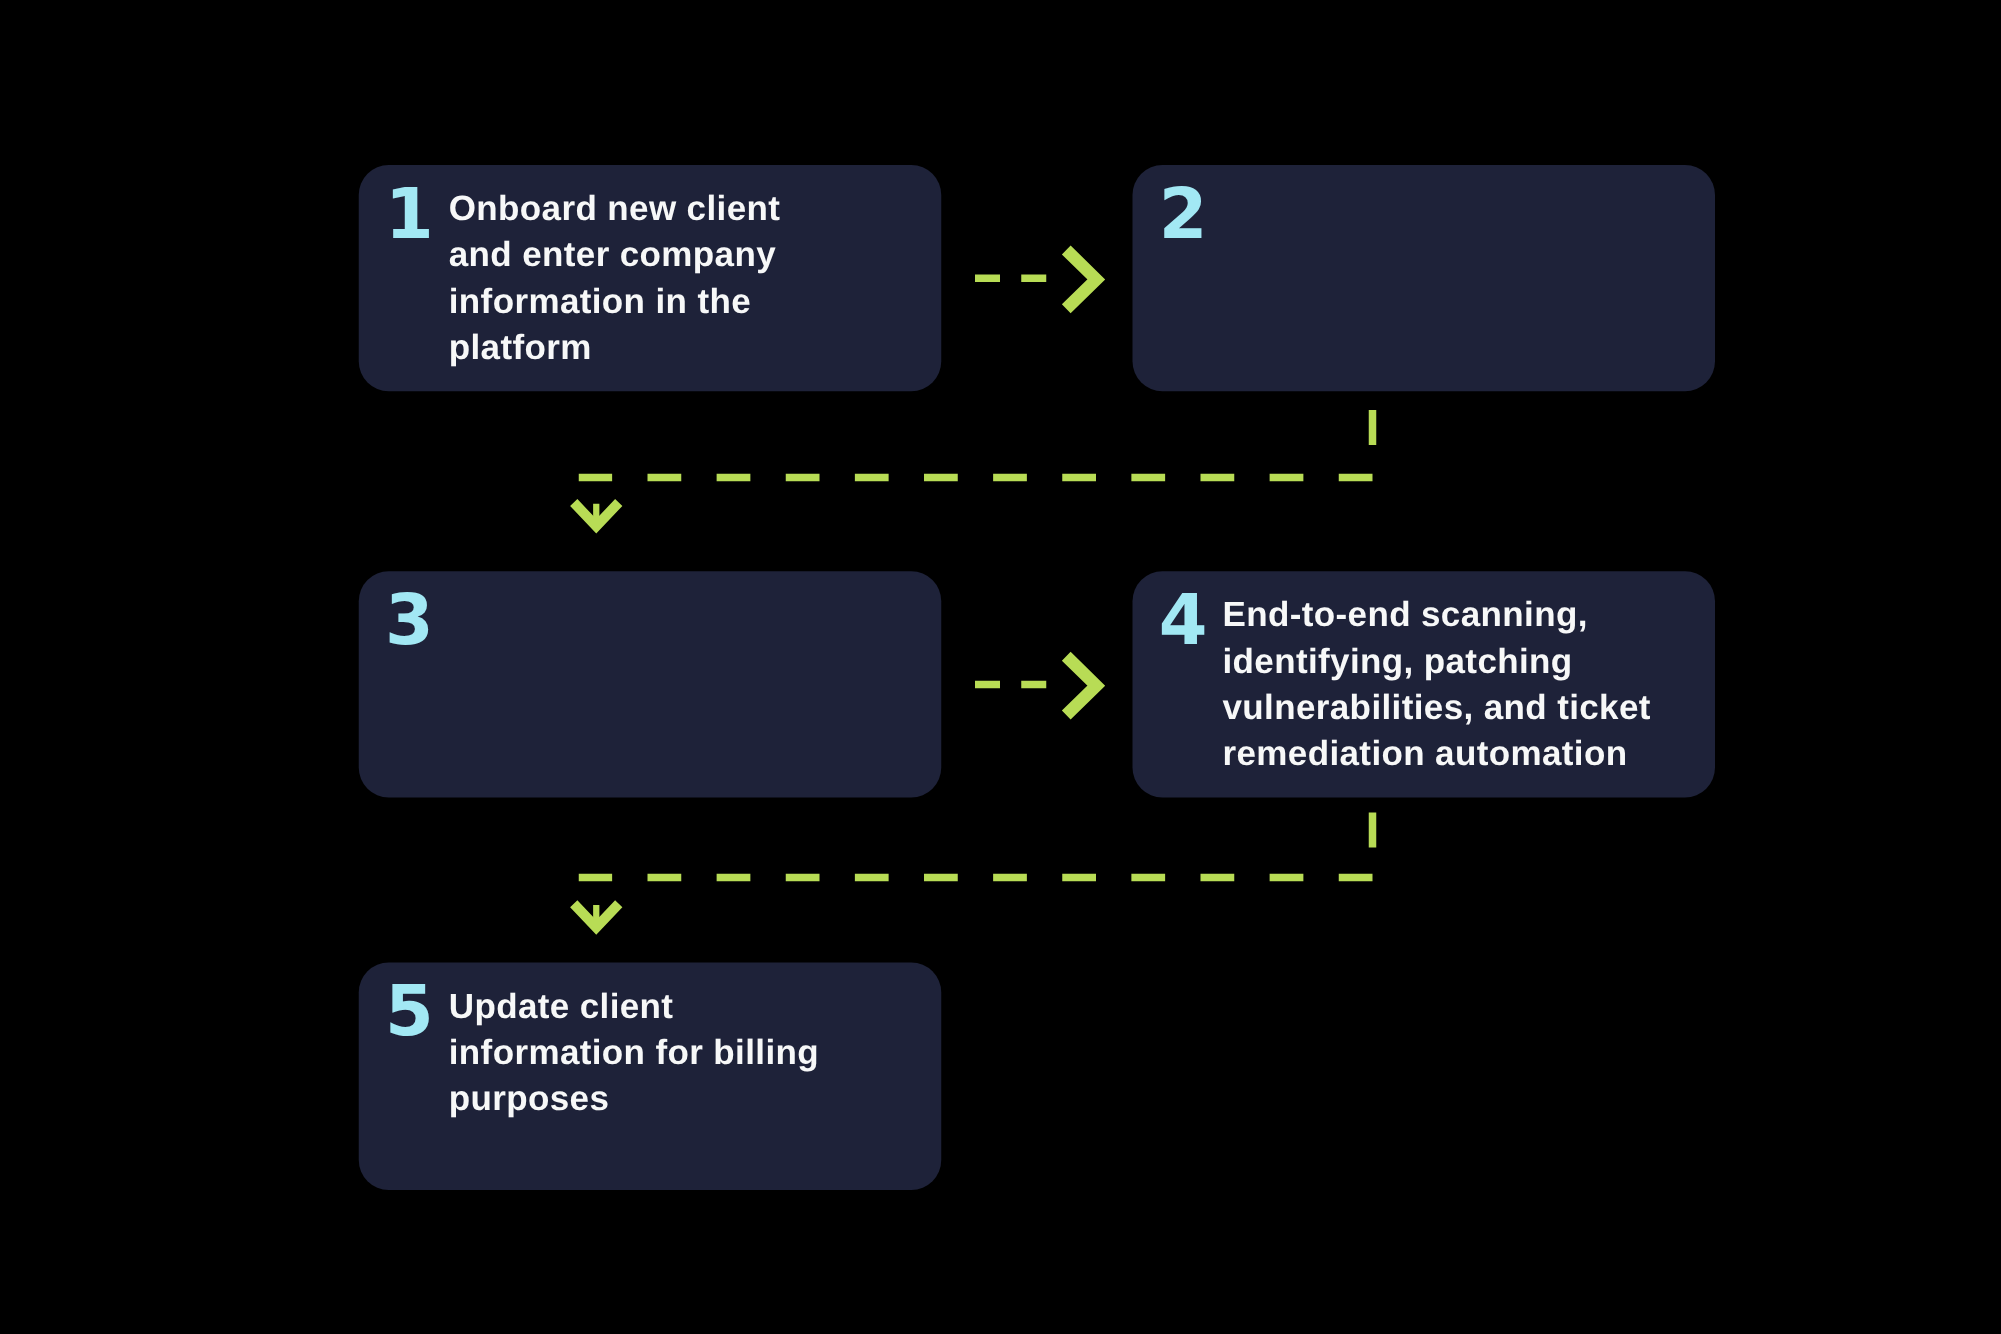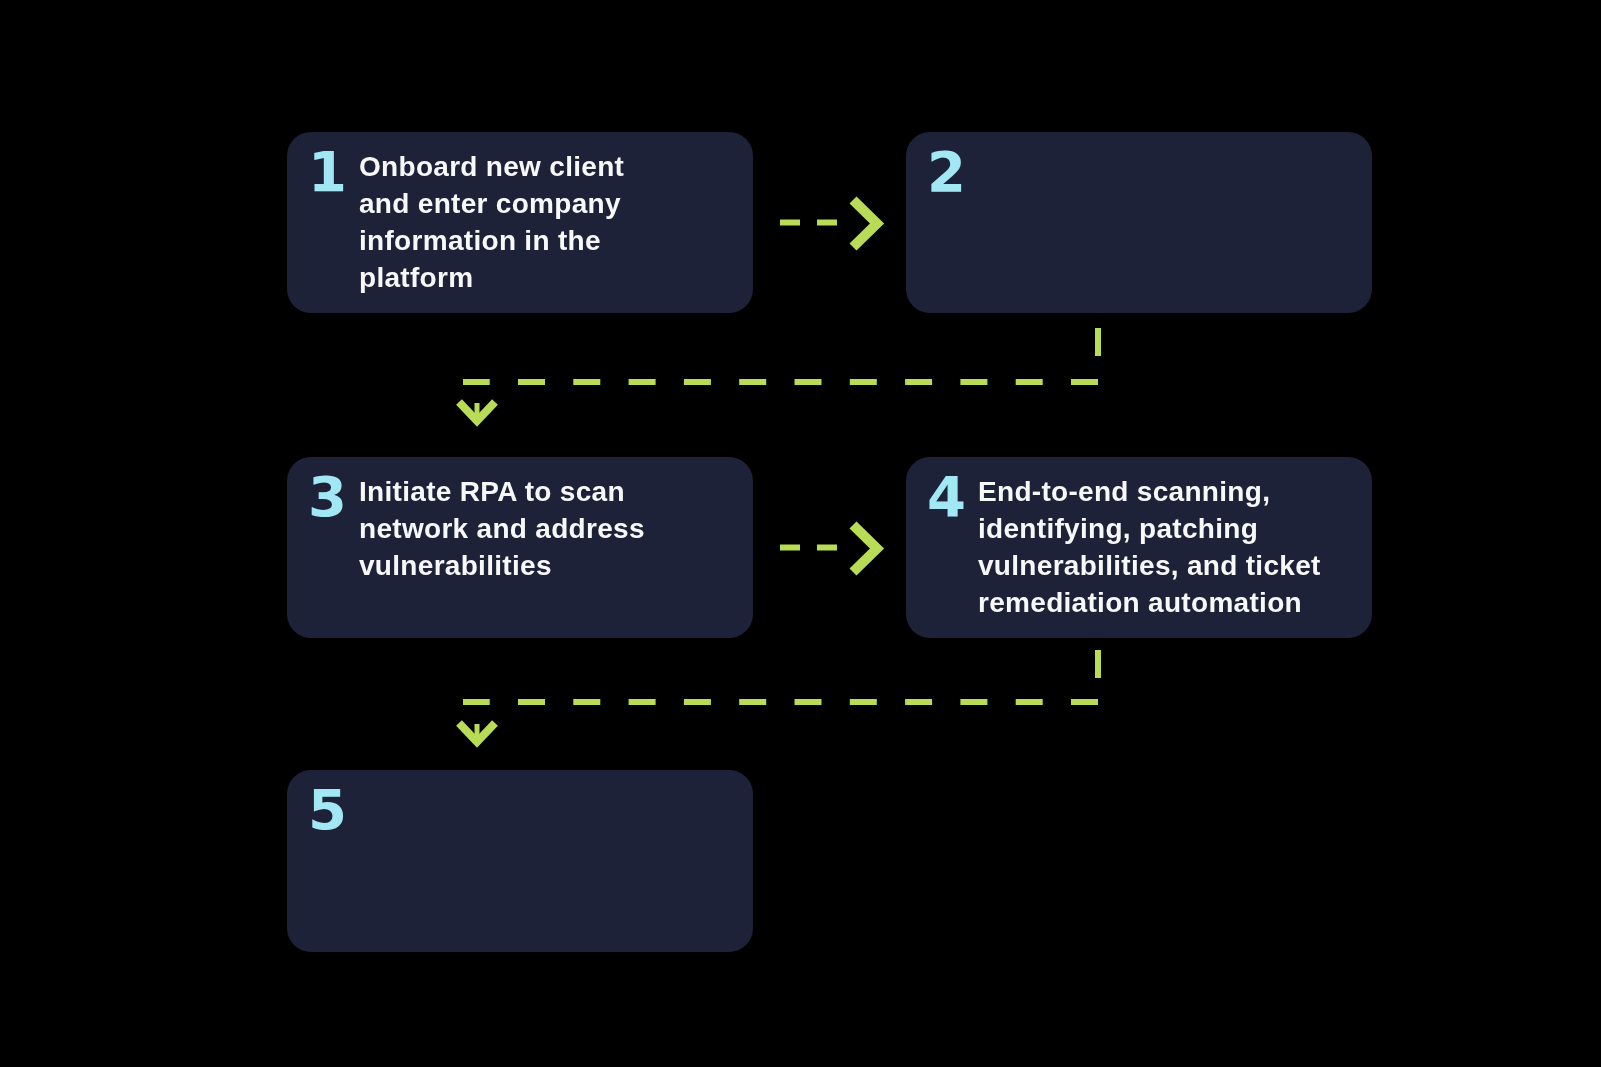--- a/index.html
+++ b/index.html
@@ -80,35 +80,35 @@
 information in the
 platform</div>
   </div>
 
   <div class="step-box pos-2">
     <span class="step-number">2</span>
   </div>
 
   <div class="step-box pos-3">
     <span class="step-number">3</span>
-    <div class="step-text">Initiate RPA to scan
-network and address
-vulnerabilities</div>
   </div>
 
   <div class="step-box pos-4">
     <span class="step-number">4</span>
     <div class="step-text">End-to-end scanning,
 identifying, patching
 vulnerabilities, and ticket
 remediation automation</div>
   </div>
 
   <div class="step-box pos-5">
     <span class="step-number">5</span>
+    <div class="step-text">Update client
+information for billing
+purposes</div>
   </div>
 
   <svg class="connector-layer" width="1601" height="1067" viewBox="0 0 1601 1067">
 
     <g>
       <line class="green-stroke" x1="780" y1="222.5" x2="838" y2="222.5" stroke-width="6" stroke-dasharray="20 17"></line>
       <polyline class="green-stroke" points="853,200 877,223.5 853,247" stroke-width="10"></polyline>
     </g>
 
     <g>

